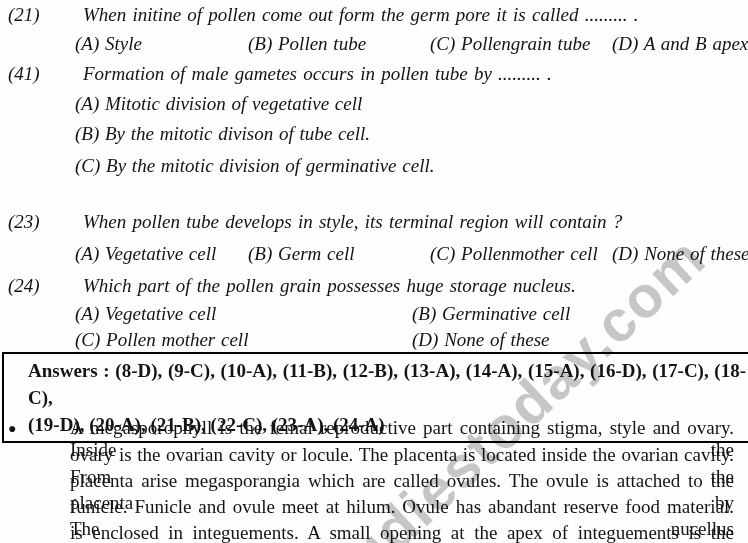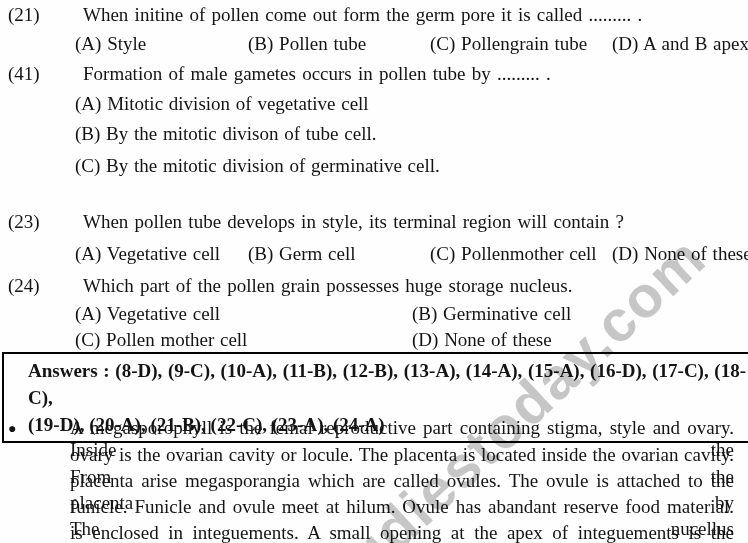--- a/index.html
+++ b/index.html
@@ -15,20 +15,21 @@
     overflow: hidden;
     font-family: "Liberation Serif", serif;
     font-size: 19px;
     color: #141414;
   }
   .abs {
     position: absolute;
     z-index: 2;
     line-height: 22px;
     white-space: nowrap;
+    font-style: italic;
   }
   .qnum { left: 8px; }
   .qtext { left: 83px; word-spacing: 1.5px; }
   .opt { word-spacing: 1px; }
   .watermark {
     position: absolute;
     left: 505px;
     top: 425px;
     transform: translate(-50%, -50%) rotate(-43deg);
     font-family: "Liberation Sans", sans-serif;

